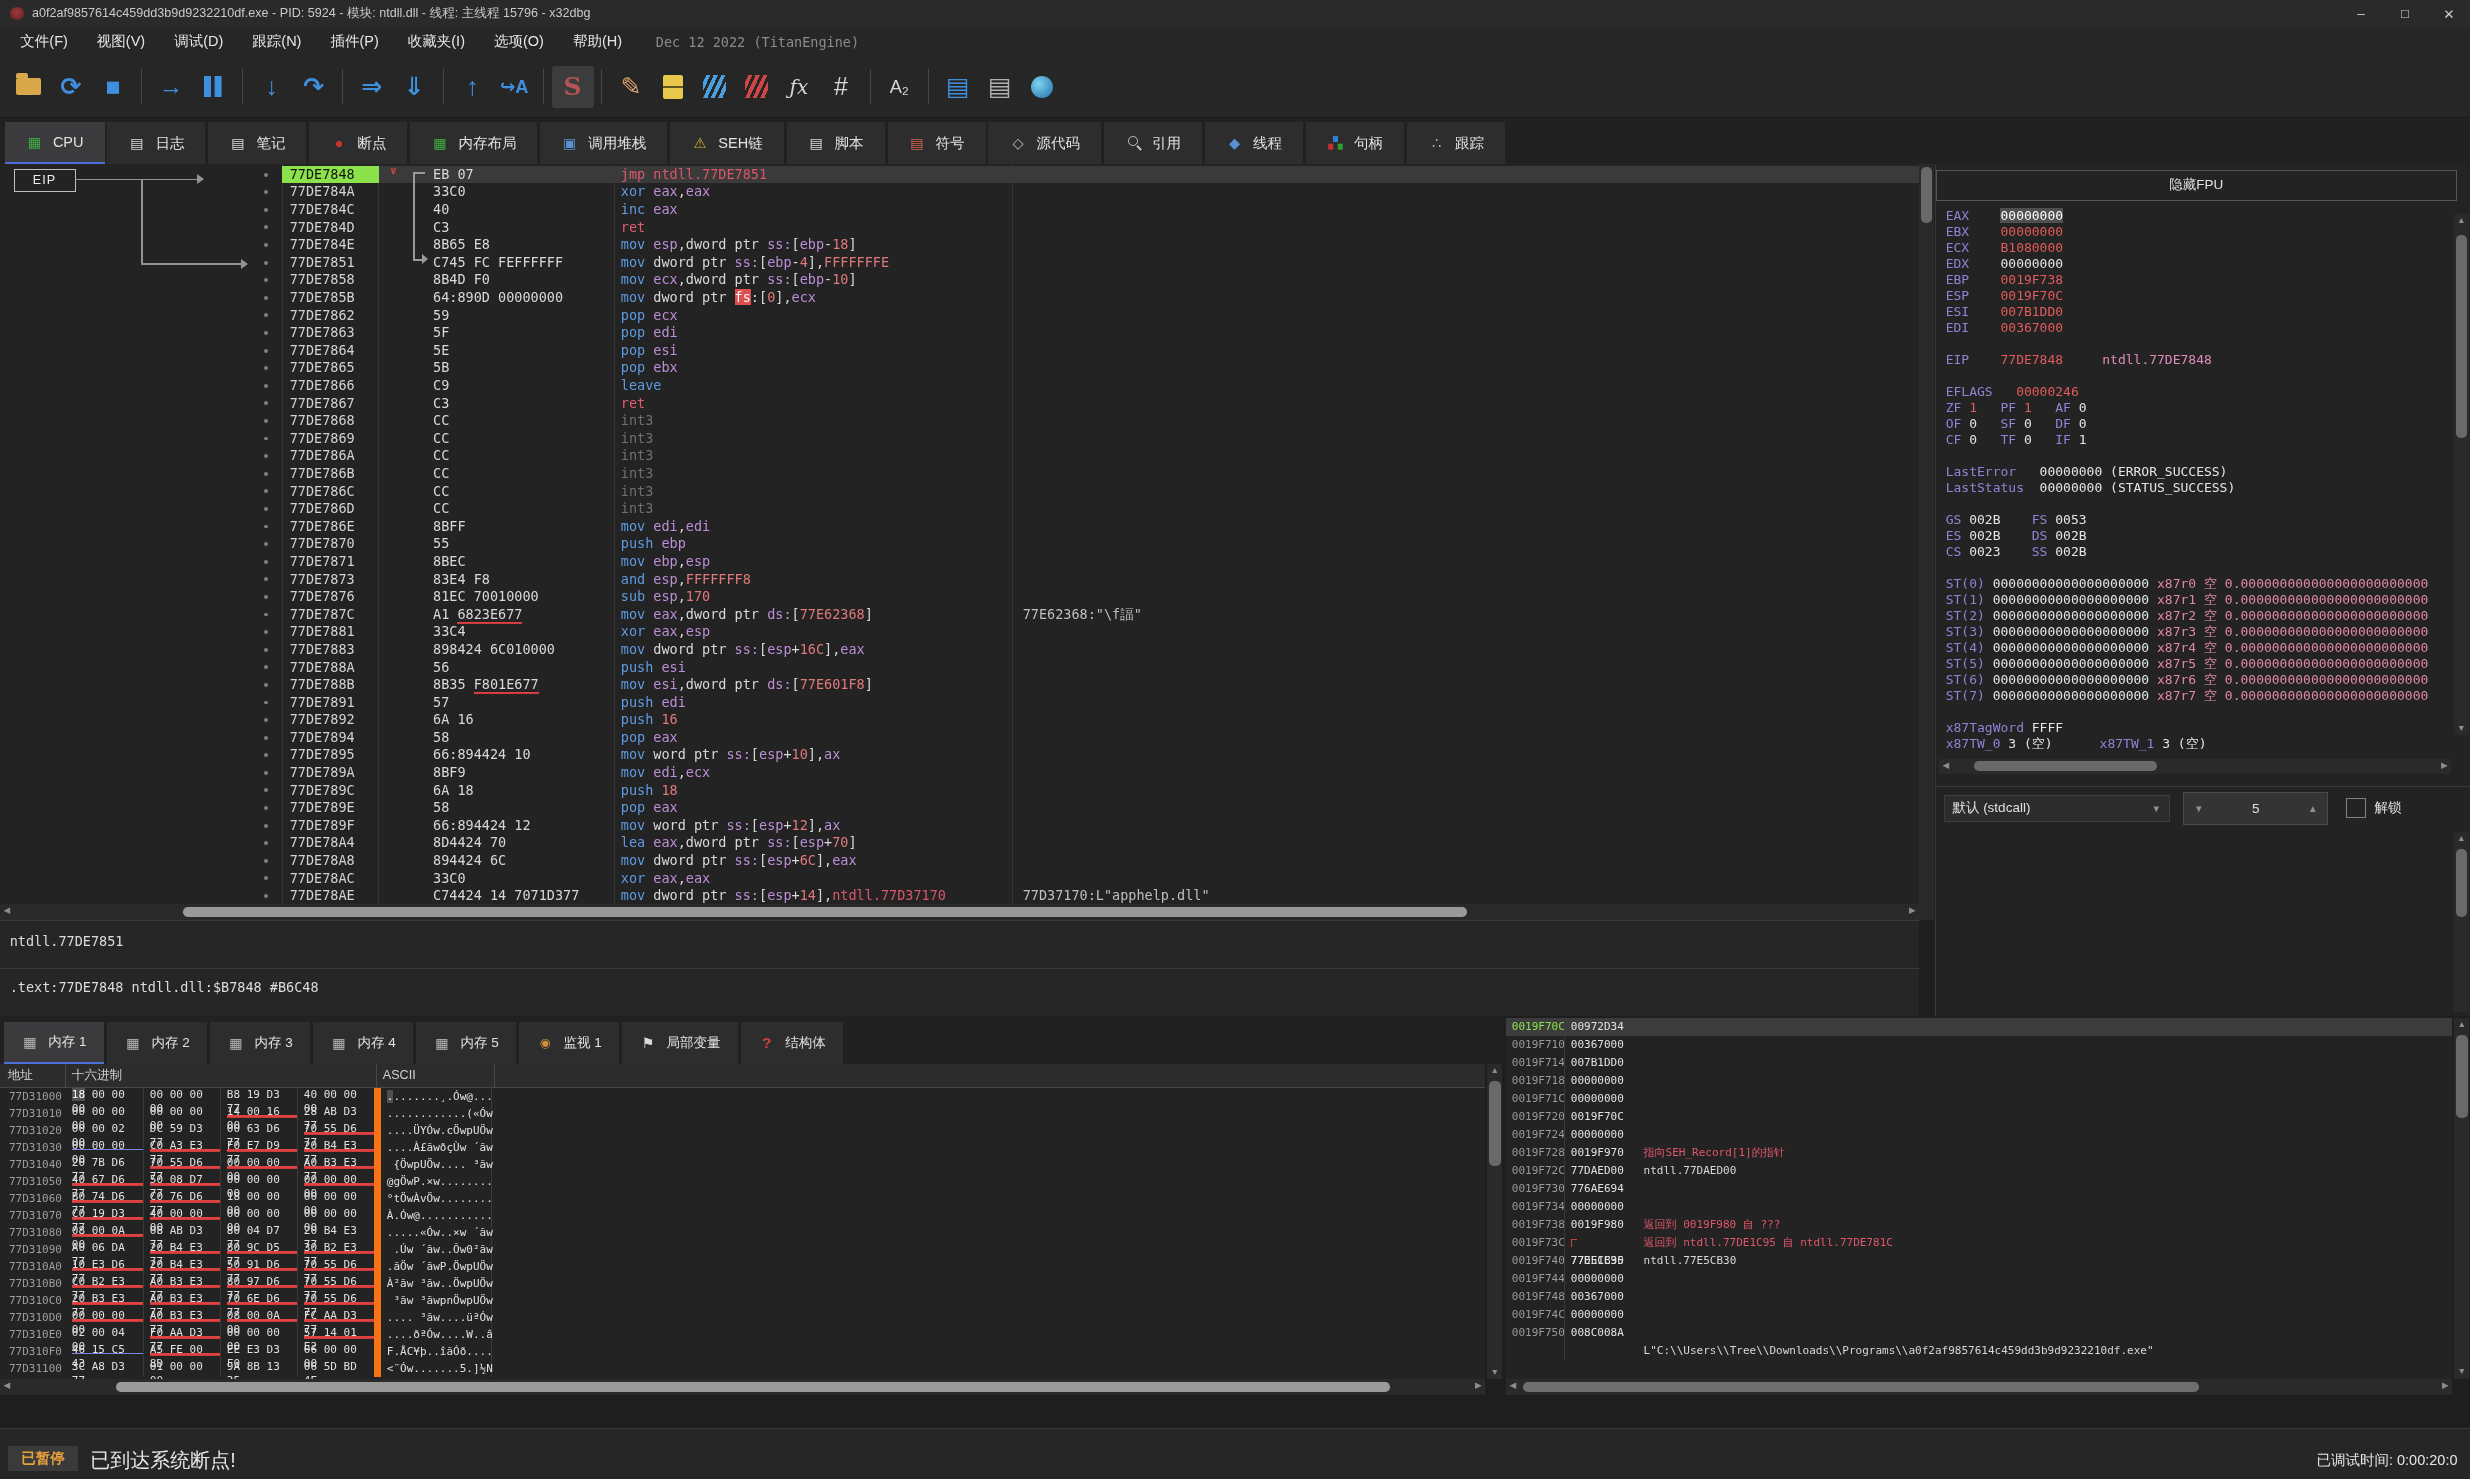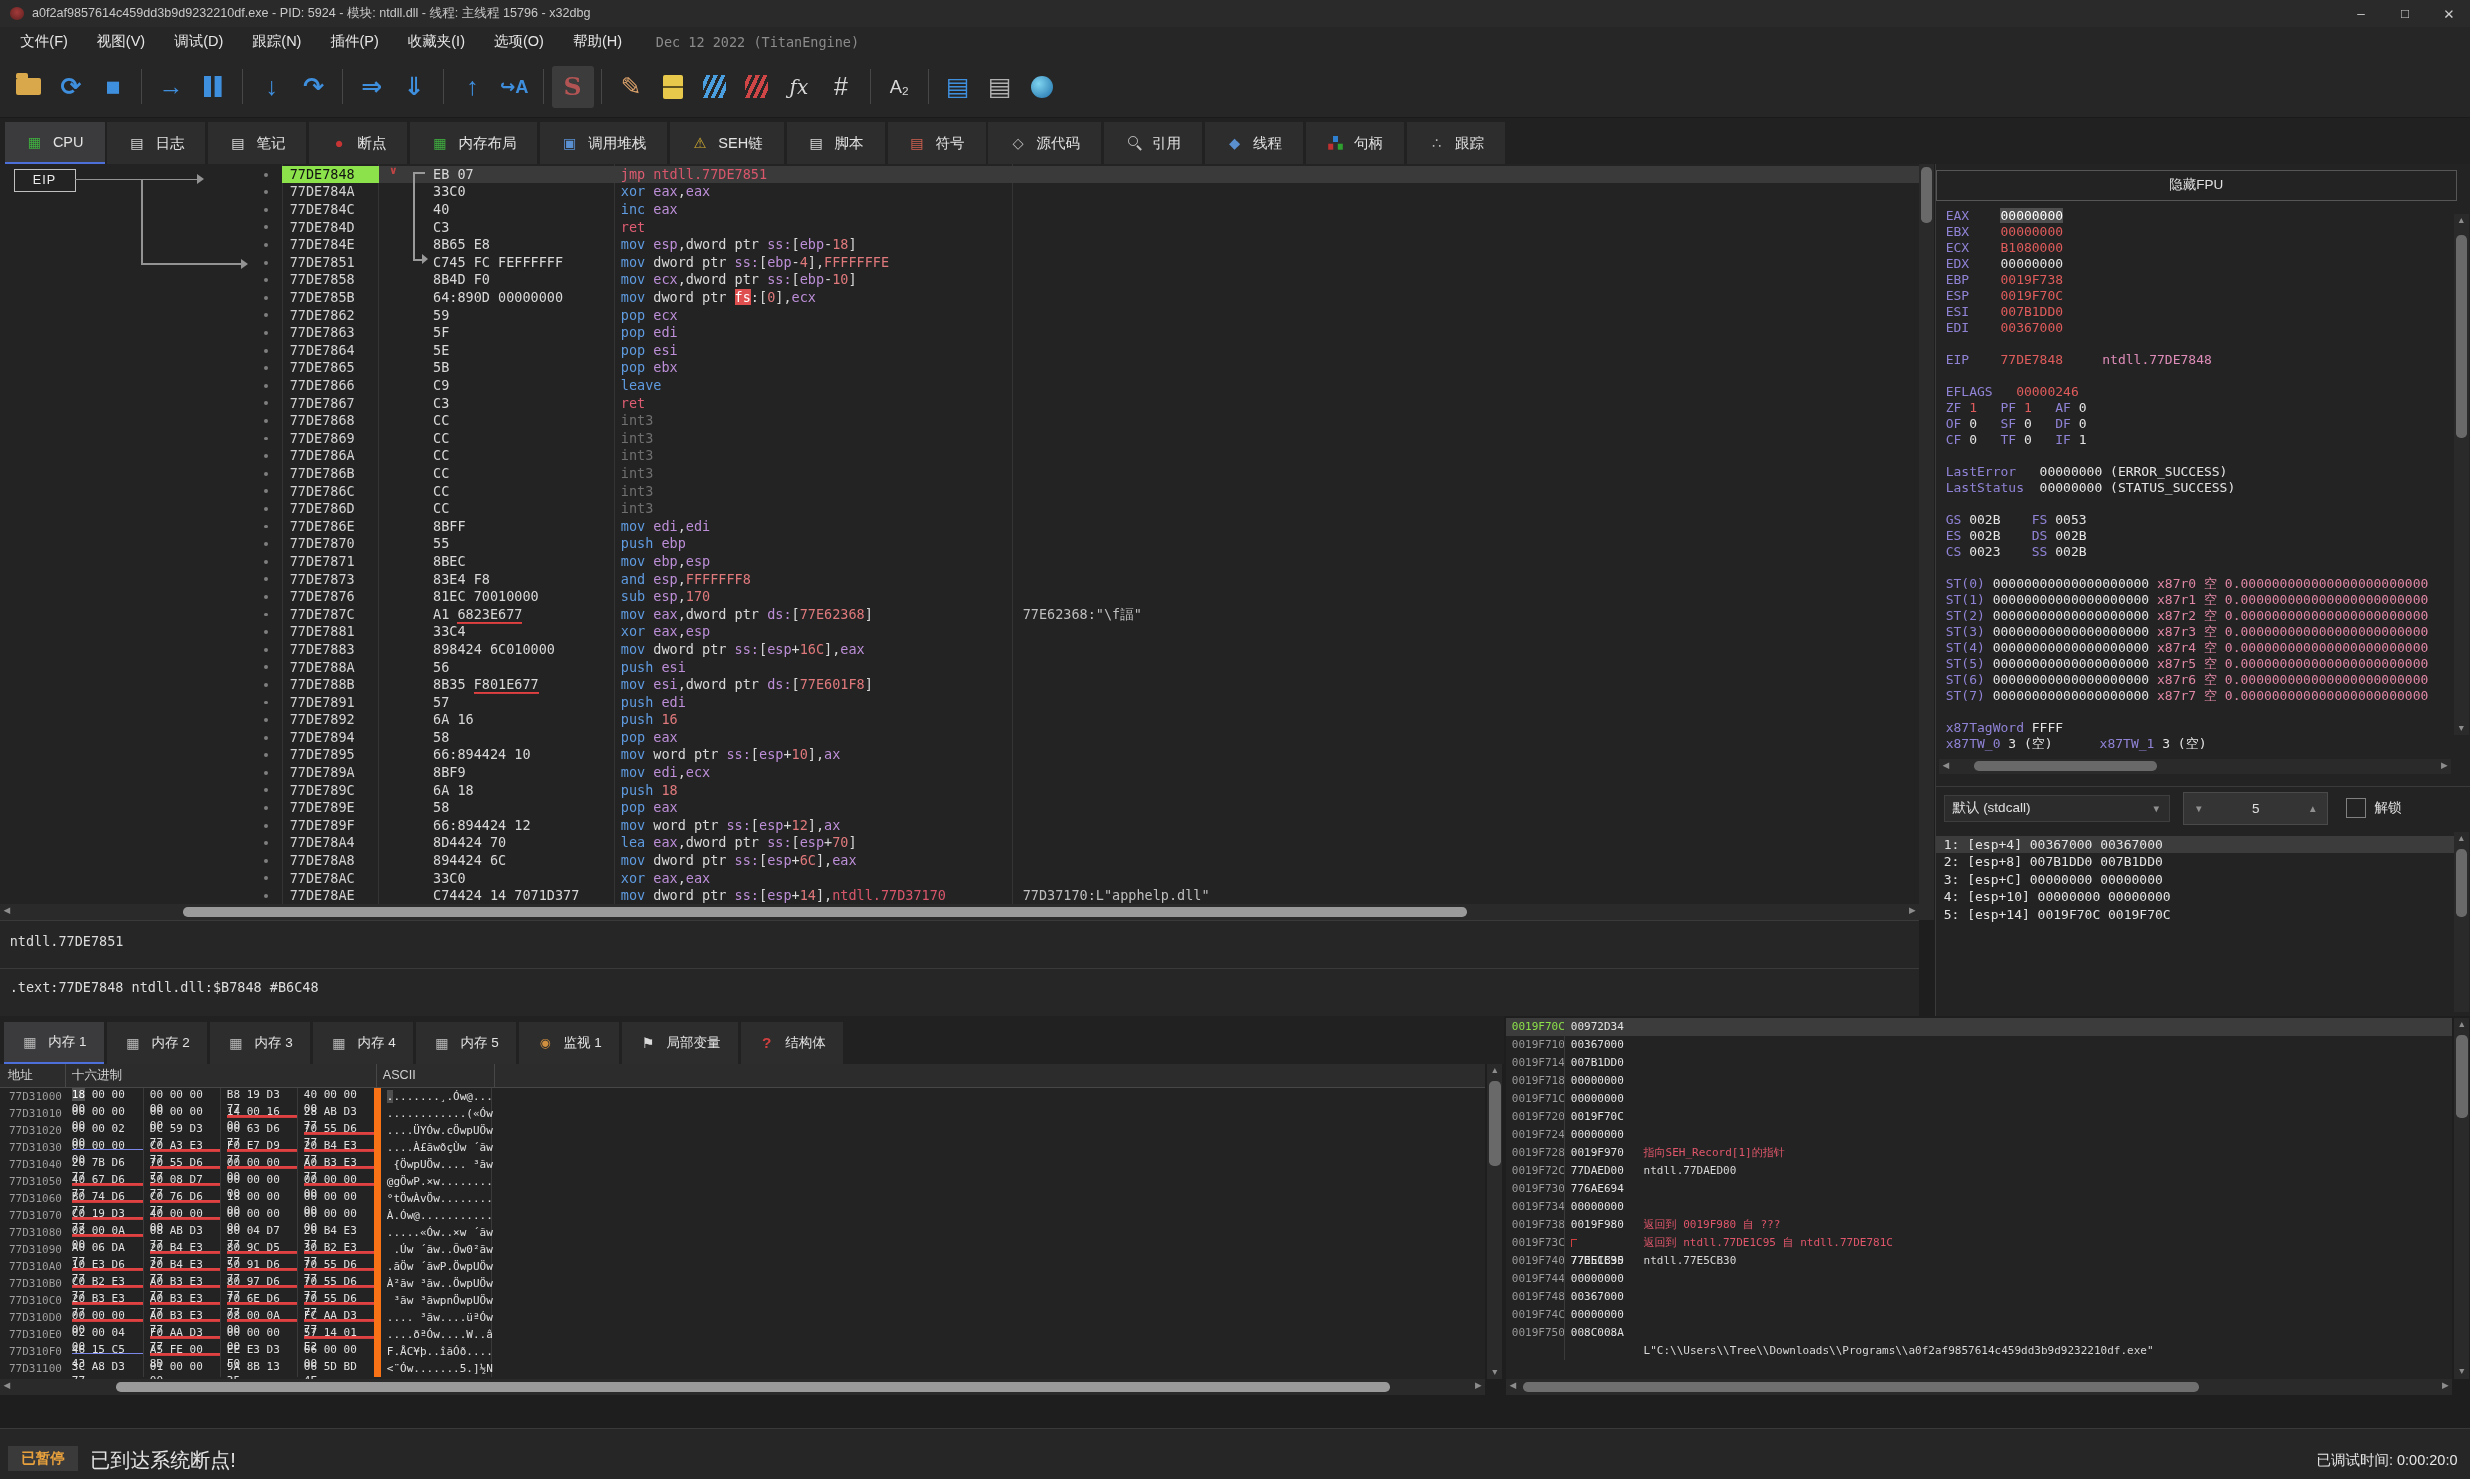--- a/index.html
+++ b/index.html
@@ -720,28 +720,20 @@
         <span class="caret">▼</span>
       </span>
       <span class="spin">
         <span class="caret">▼</span>
         <span>5</span>
         <span class="caret">▲</span>
       </span>
       <span class="chk"></span>
       <span class="chklab">解锁</span>
     </div>
-    <div class="args">
-
-    <div class="arow sel">1: [esp+4] 00367000 00367000</div>
-        <div class="arow">2: [esp+8] 007B1DD0 007B1DD0</div>
-        <div class="arow">3: [esp+C] 00000000 00000000</div>
-        <div class="arow">4: [esp+10] 00000000 00000000</div>
-        <div class="arow">5: [esp+14] 0019F70C 0019F70C</div>
-      </div>
   </aside>
   <div class="sb rhs">
     <span class="ar" style="left:0;width:13.5px">◀</span>
     <div class="th"></div>
     <span class="ar" style="right:0;width:13.5px;left:auto">▶</span>
   </div>
   <div class="sb rvs">
     <span class="ar" style="top:0">▲</span>
     <div class="th"></div>
     <span class="ar" style="bottom:0;top:auto">▼</span>

